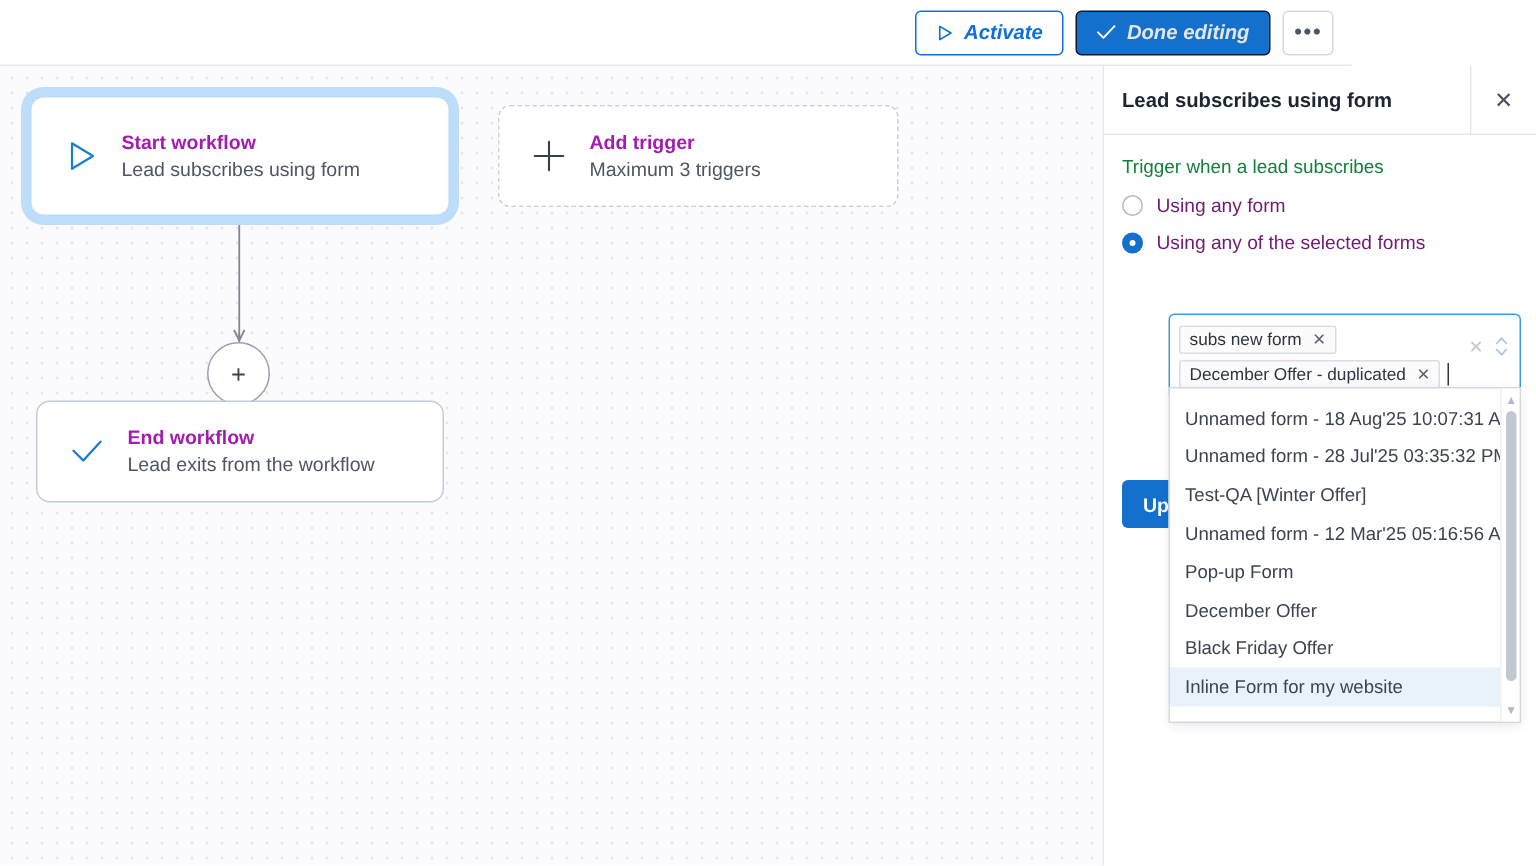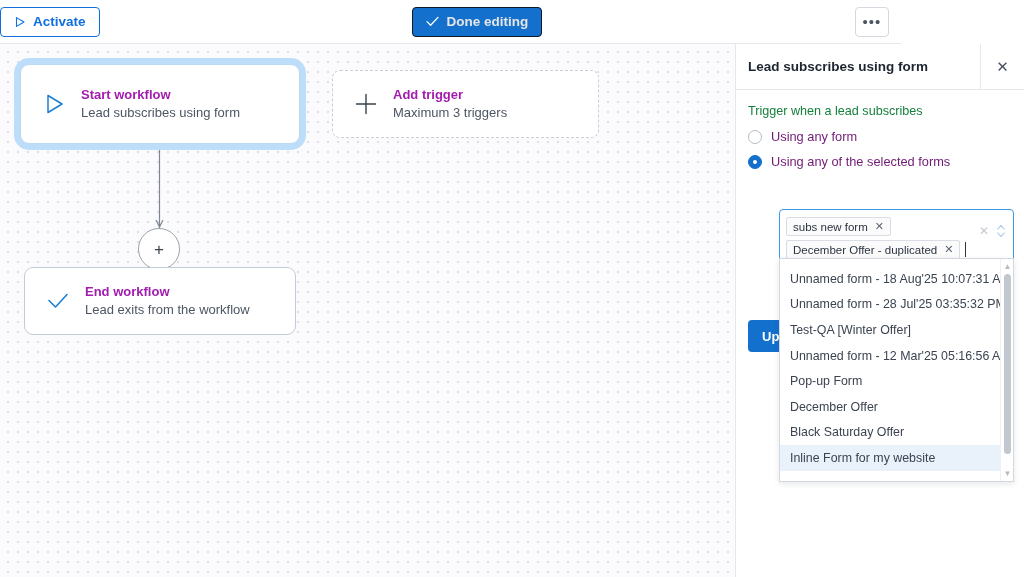--- a/index.html
+++ b/index.html
@@ -9,23 +9,24 @@
     background: #ffffff;
     overflow: hidden;
   }
 
   .app { position: relative; width: 1024px; height: 577px; }
 
   
   .topbar {
     position: absolute; left: 0; top: 0; width: 901px; height: 44px;
     background: #ffffff;
-    display: flex; align-items: center; justify-content: space-between;
+    display: flex; align-items: center; justify-content: flex-end;
     padding-right: 12px; gap: 8px;
     border-bottom: 1px solid #e4e7ec;
+    font-style: italic;
   }
   .btn {
     height: 30px; display: inline-flex; align-items: center; gap: 7px;
     padding: 0 13px; border-radius: 4px; font-size: 13.5px;
     cursor: pointer; white-space: nowrap;
   }
   .btn-activate {
     background: #ffffff; border: 1px solid #0f6fde; color: #0f6fde;
     font-weight: 600;
   }
@@ -334,21 +335,21 @@
         </div>
 
         <div class="dropdown">
           <div class="dd-list">
             <div class="dd-item">Unnamed form - 18 Aug'25 10:07:31 AM</div>
             <div class="dd-item">Unnamed form - 28 Jul'25 03:35:32 PM</div>
             <div class="dd-item">Test-QA [Winter Offer]</div>
             <div class="dd-item">Unnamed form - 12 Mar'25 05:16:56 AM</div>
             <div class="dd-item">Pop-up Form</div>
             <div class="dd-item">December Offer</div>
-            <div class="dd-item">Black Saturday Offer</div>
+            <div class="dd-item">Black Friday Offer</div>
             <div class="dd-item hover">Inline Form for my website</div>
           </div>
 
           <div class="dd-scroll">
             <div class="dd-arrow up">▲</div>
             <div class="dd-thumb"></div>
             <div class="dd-arrow down">▼</div>
           </div>
         </div>
 

